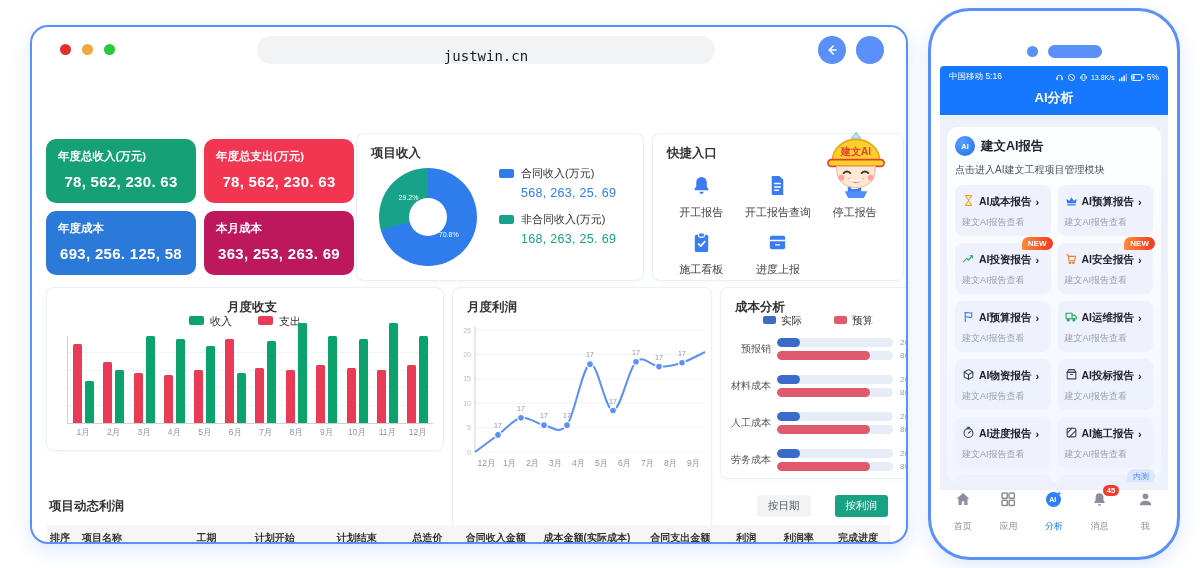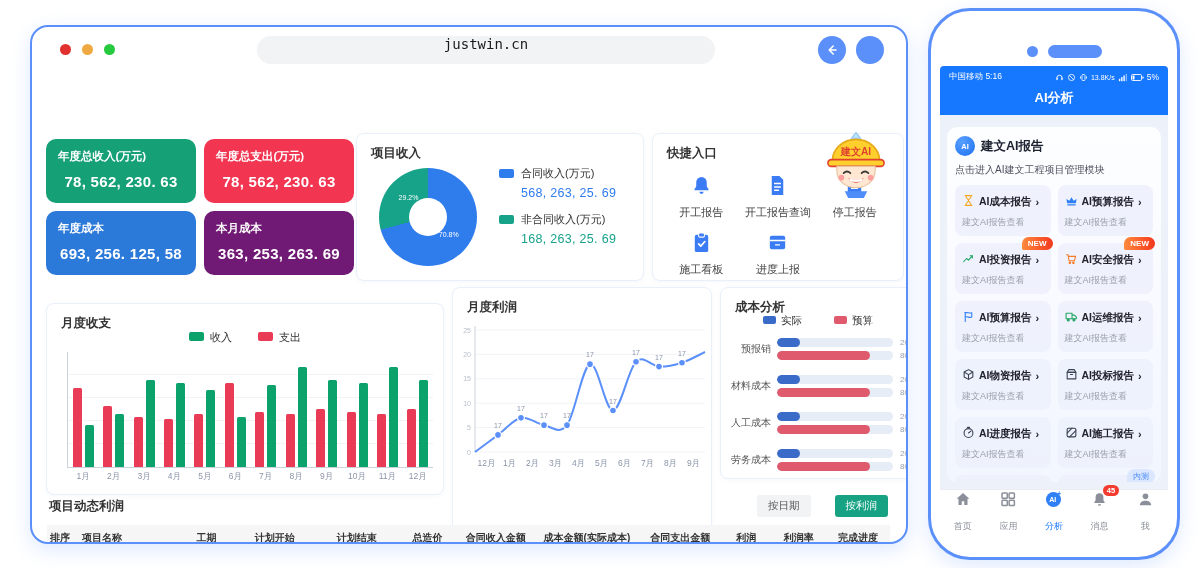--- a/index.html
+++ b/index.html
@@ -9,21 +9,21 @@
 
   
   #browser { position:absolute; left:30px; top:25px; width:878px; height:519px;
     background:#fff; border:2px solid #5b8ff9; border-radius:18px;
     box-shadow:0 6px 20px rgba(91,143,249,.20); overflow:hidden; }
   .titlebar { position:relative; height:46px; }
   .lights { position:absolute; left:28px; top:17px; display:flex; gap:11px; }
   .light { width:11px; height:11px; border-radius:50%; display:inline-block; }
   .light.red{background:#e0312e}.light.yellow{background:#efa941}.light.green{background:#27c93f}
   .urlbar { position:absolute; left:225px; top:9px; width:458px; height:28px;
-    background:#f1f3f4; border-radius:14px; display:flex; align-items:flex-start; justify-content:center;
+    background:#f1f3f4; border-radius:14px; display:flex; align-items:flex-end; justify-content:center;
     font-family:"DejaVu Sans Mono",monospace; font-size:14px; color:#1b1b1b; }
   .winbtns { position:absolute; right:22px; top:9px; display:flex; gap:10px; }
   .circle-btn { width:28px; height:28px; border-radius:50%; background:#5b8ff9; border:none;
     display:flex; align-items:center; justify-content:center; cursor:pointer; }
 
   .dash { position:absolute; top:46px; left:0; right:0; bottom:0; }
   .panel { position:absolute; background:#fff; border:1px solid #e9f0fb; border-radius:8px;
     box-shadow:0 1px 4px rgba(160,180,220,.10); }
   .panel h3 { font-size:12.5px; color:#333; margin:11px 0 0 14px; font-weight:bold; }
 
@@ -47,21 +47,21 @@
   .leg-val { font-size:12.5px; margin:5px 0 12px 22px; letter-spacing:.3px; }
 
   
   .quick-panel { left:620px; top:60px; width:252px; height:148px; }
   .quick-grid { display:flex; flex-wrap:wrap; padding:12px 10px 0; }
   .q-item { width:33.33%; display:flex; flex-direction:column; align-items:center; margin-bottom:11px; cursor:pointer; }
   .q-label { font-size:11px; color:#444; margin-top:4px; white-space:nowrap; }
   .mascot { position:absolute; left:788px; top:54px; width:72px; height:72px; z-index:6; }
 
   
-  .bars-panel { left:14px; top:230px; width:398px; height:192px; }
+  .bars-panel { left:14px; top:214px; width:398px; height:164px;text-align:center; }
   .bar-legend { position:absolute; left:0; right:0; top:26px; display:flex; justify-content:center; gap:26px;
     font-size:11px; color:#333; }
   .bar-legend .sw { margin-right:6px; }
   .bar-plot { position:absolute; left:20px; right:10px; top:48px; bottom:26px;
     display:flex; align-items:flex-end; border-left:1px solid #ccd2dc; border-bottom:1px solid #ccd2dc; }
   .bar-grid { position:absolute; left:0; right:0; height:1px; background:#f1f3f7; }
   .bar-group { flex:1; display:flex; align-items:flex-end; justify-content:center; gap:3px; position:relative; height:100%; }
   .bar { width:9px; border-radius:1.5px 1.5px 0 0; }
   .bar-x { position:absolute; bottom:-16px; font-size:8.5px; color:#8a94a8; left:50%; transform:translateX(-50%); white-space:nowrap; }
 
@@ -163,21 +163,21 @@
           <div class="card-value">78, 562, 230. 63</div>
         </div>
         <div class="card" id="card1" style="background: rgb(242, 53, 81);">
           <div class="card-label">年度总支出(万元)</div>
           <div class="card-value">78, 562, 230. 63</div>
         </div>
         <div class="card" id="card2" style="background: rgb(43, 121, 216);">
           <div class="card-label">年度成本</div>
           <div class="card-value">693, 256. 125, 58</div>
         </div>
-        <div class="card" id="card3" style="background: #701a75;">
+        <div class="card" id="card3" style="background: #be185d;">
           <div class="card-label">本月成本</div>
           <div class="card-value">363, 253, 263. 69</div>
         </div>
       </div>
 
       <section class="panel pie-panel">
         <h3>项目收入</h3>
         <div class="donut" id="donut" style="background: conic-gradient(rgb(47, 124, 237) 0deg, rgb(47, 124, 237) 70.8%, rgb(23, 162, 138) 70.8%, rgb(23, 162, 138) 100%);">
           <span class="pct pct-blue">70.8%</span>
           <span class="pct pct-green">29.2%</span>

